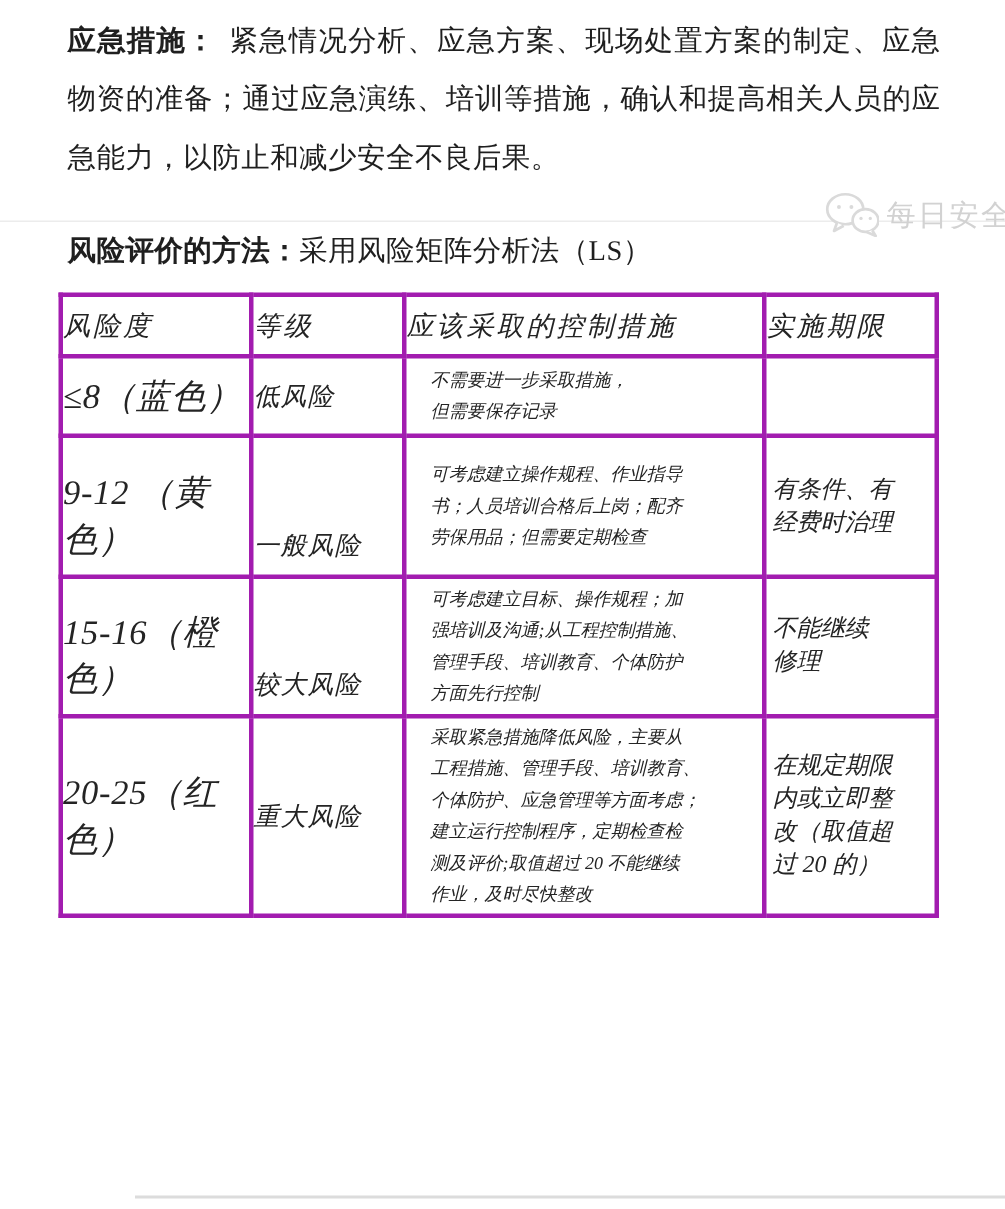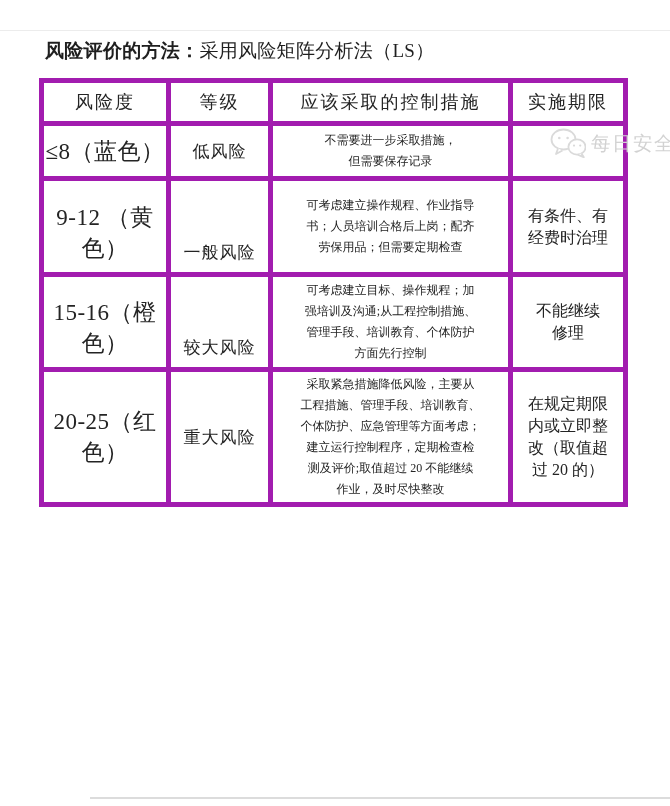--- a/index.html
+++ b/index.html
@@ -24,22 +24,22 @@
     margin: 22px 0 0 -45px; width: 670px; height: 0;
   }
   .method-para { margin-top: 17px; }
   .criteria-para { margin-top: 11px; line-height: 38.5px; }
 
   table.risk-table {
     border-collapse: collapse; table-layout: fixed;
     width: 584px; margin: 8px 0 0 -6px; color: #242424;
   }
   .risk-table th, .risk-table td {
-    border: 5px solid #a21caf; padding: 0;
-    text-align: center; vertical-align: middle;
+    border: 3px solid #a21caf; padding: 0;
+    text-align: left; vertical-align: middle; font-style: italic;
   }
   .risk-table th {
     height: 38px; font-size: 18px; font-weight: normal; letter-spacing: 2px;
   }
   tr.r1 td { height: 46px; }
   tr.r2 td { height: 83px; }
   tr.r3 td { height: 82px; }
   tr.r4 td { height: 125px; }
   td.c-risk  { font-size: 23px; letter-spacing: 0.5px; }
   td.c-level { font-size: 17px; letter-spacing: 1px; }
@@ -79,20 +79,21 @@
         <path d="M31.5 25.5 L33.8 29.3 L27.8 26.6" fill="#ffffff" stroke="#dadada" stroke-width="1.8" stroke-linejoin="round"></path>
         <circle cx="24" cy="17.6" r="1.1" fill="#dadada"></circle>
         <circle cx="30.2" cy="17.6" r="1.1" fill="#dadada"></circle>
       </svg>
     </span>
     <span>每日安全</span>
   </div>
 
   <div class="content">
 
+    <p class="body-para"><span class="lead lead-gap">应急措施：</span><span>紧急情况分析、应急方案、现场处置方案的制定、应急物资的准备；通过应急演练、培训等措施，确认和提高相关人员的应急能力，以防止和减少安全不良后果。</span></p>
 
 
     <hr class="separator">
 
     <p class="body-para method-para"><span class="lead">风险评价的方法：</span><span>采用风险矩阵分析法（LS）</span></p>
 
 
     <table class="risk-table">
       <colgroup>
         <col style="width:127px">

